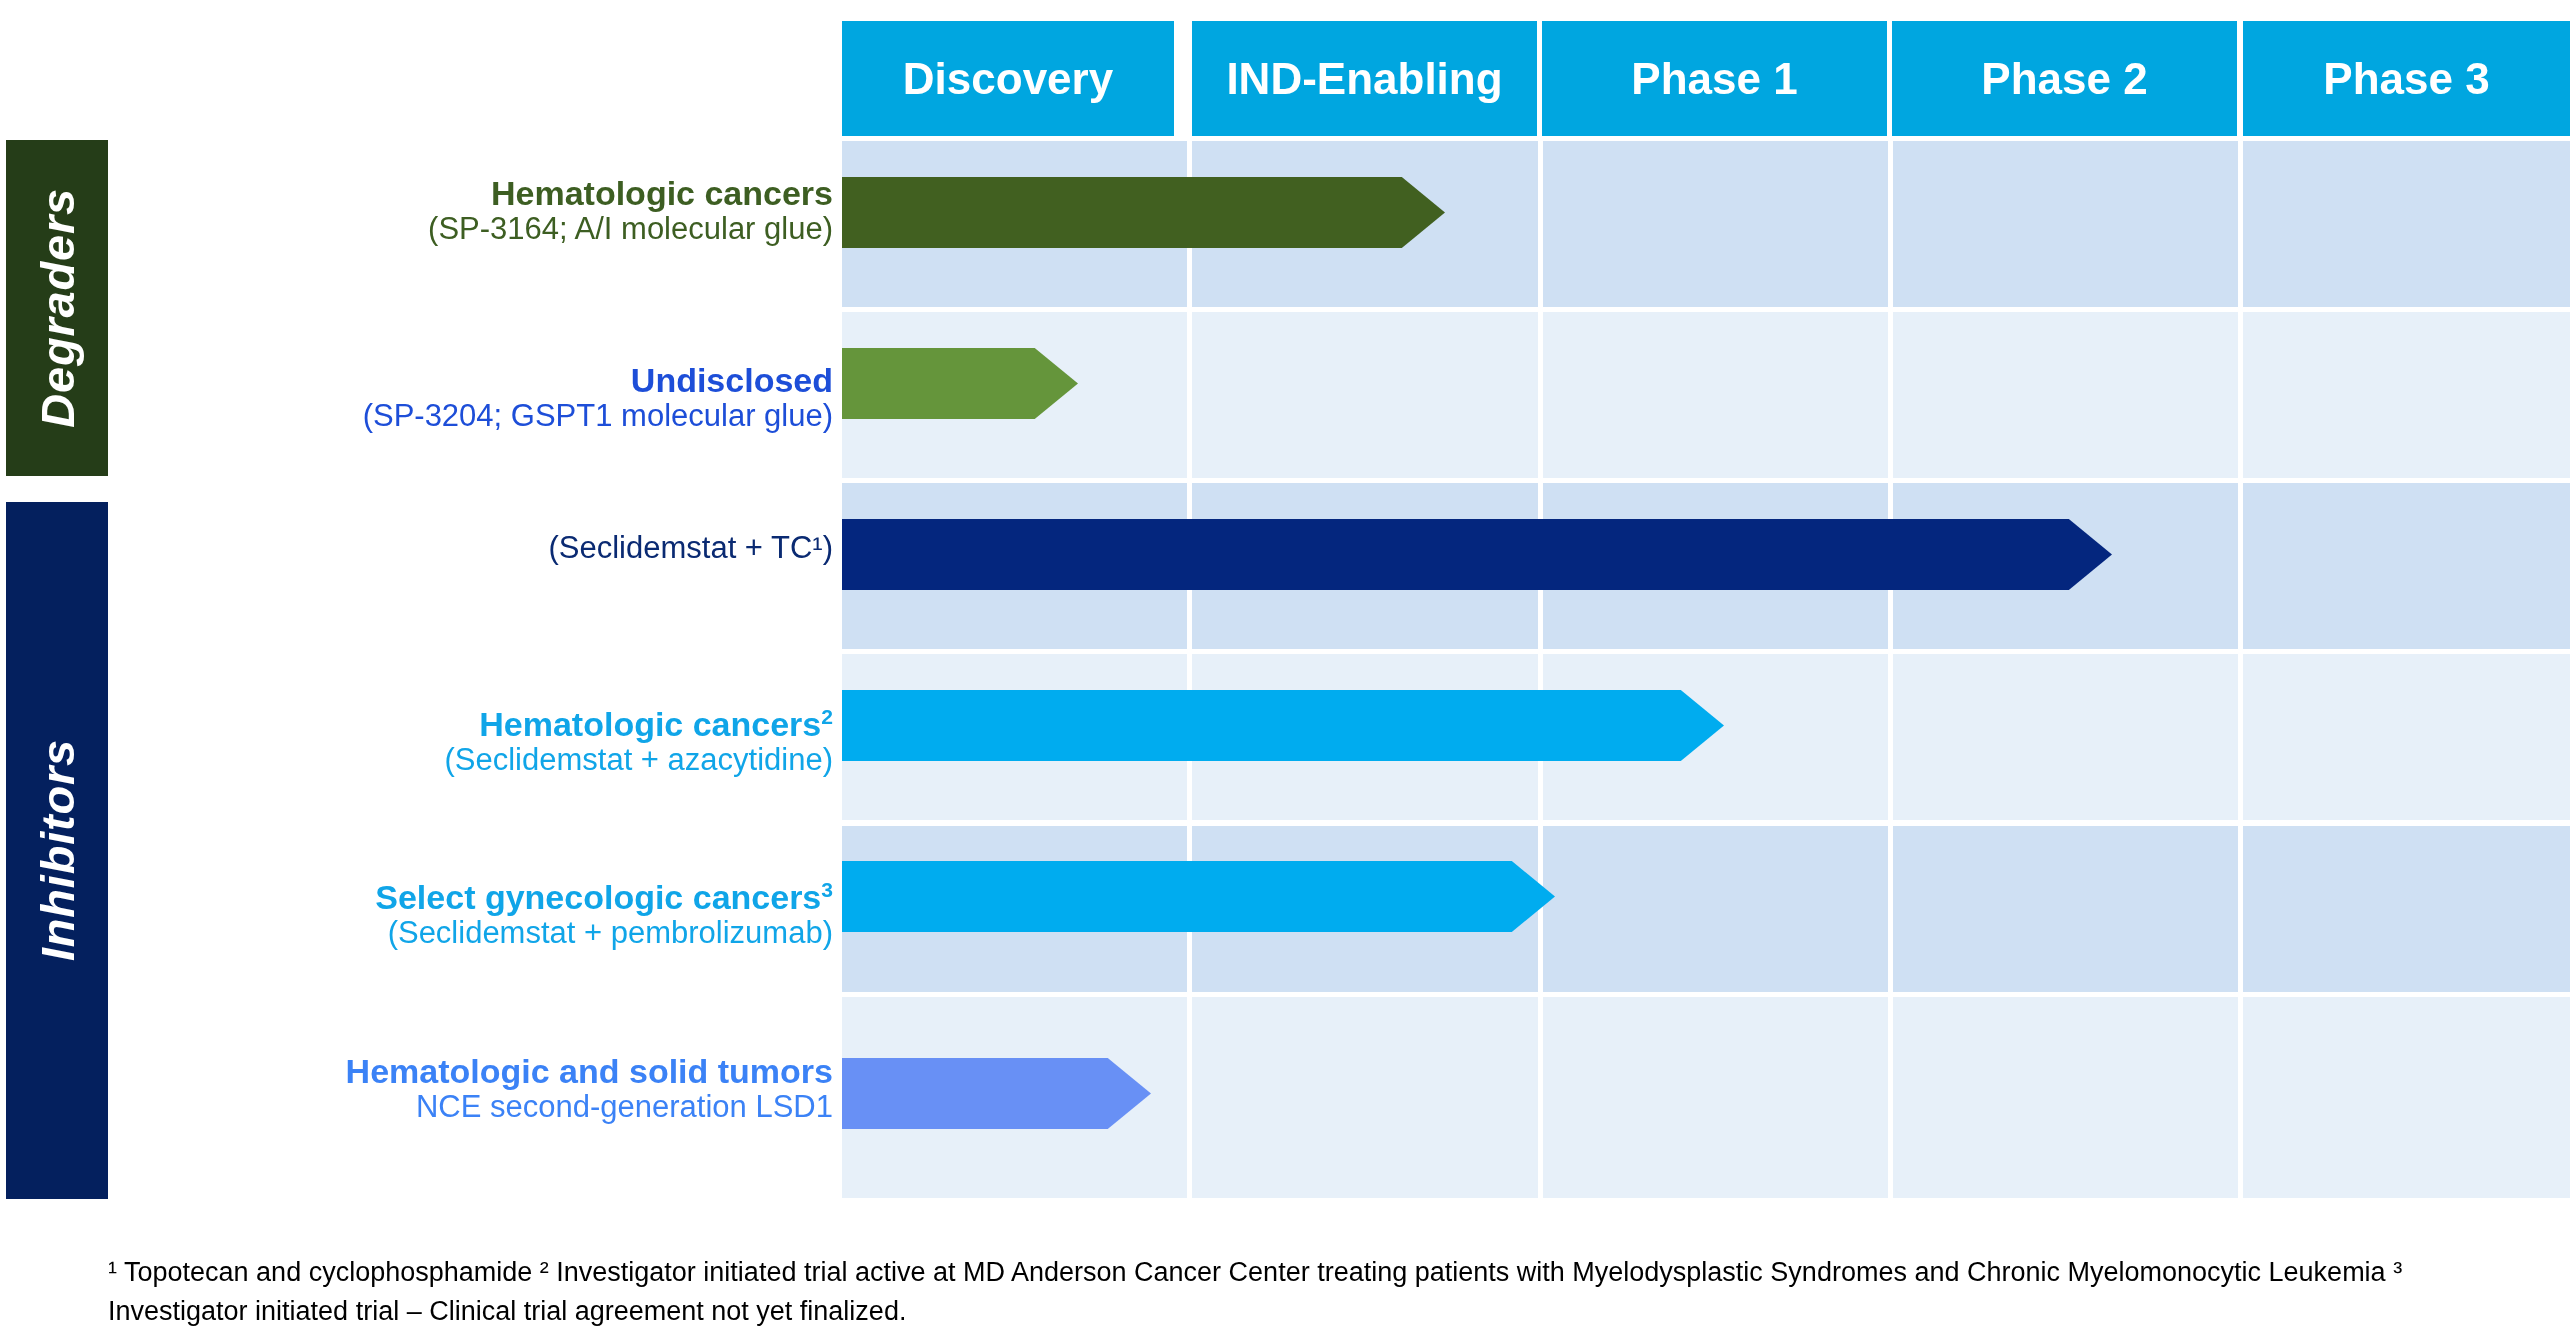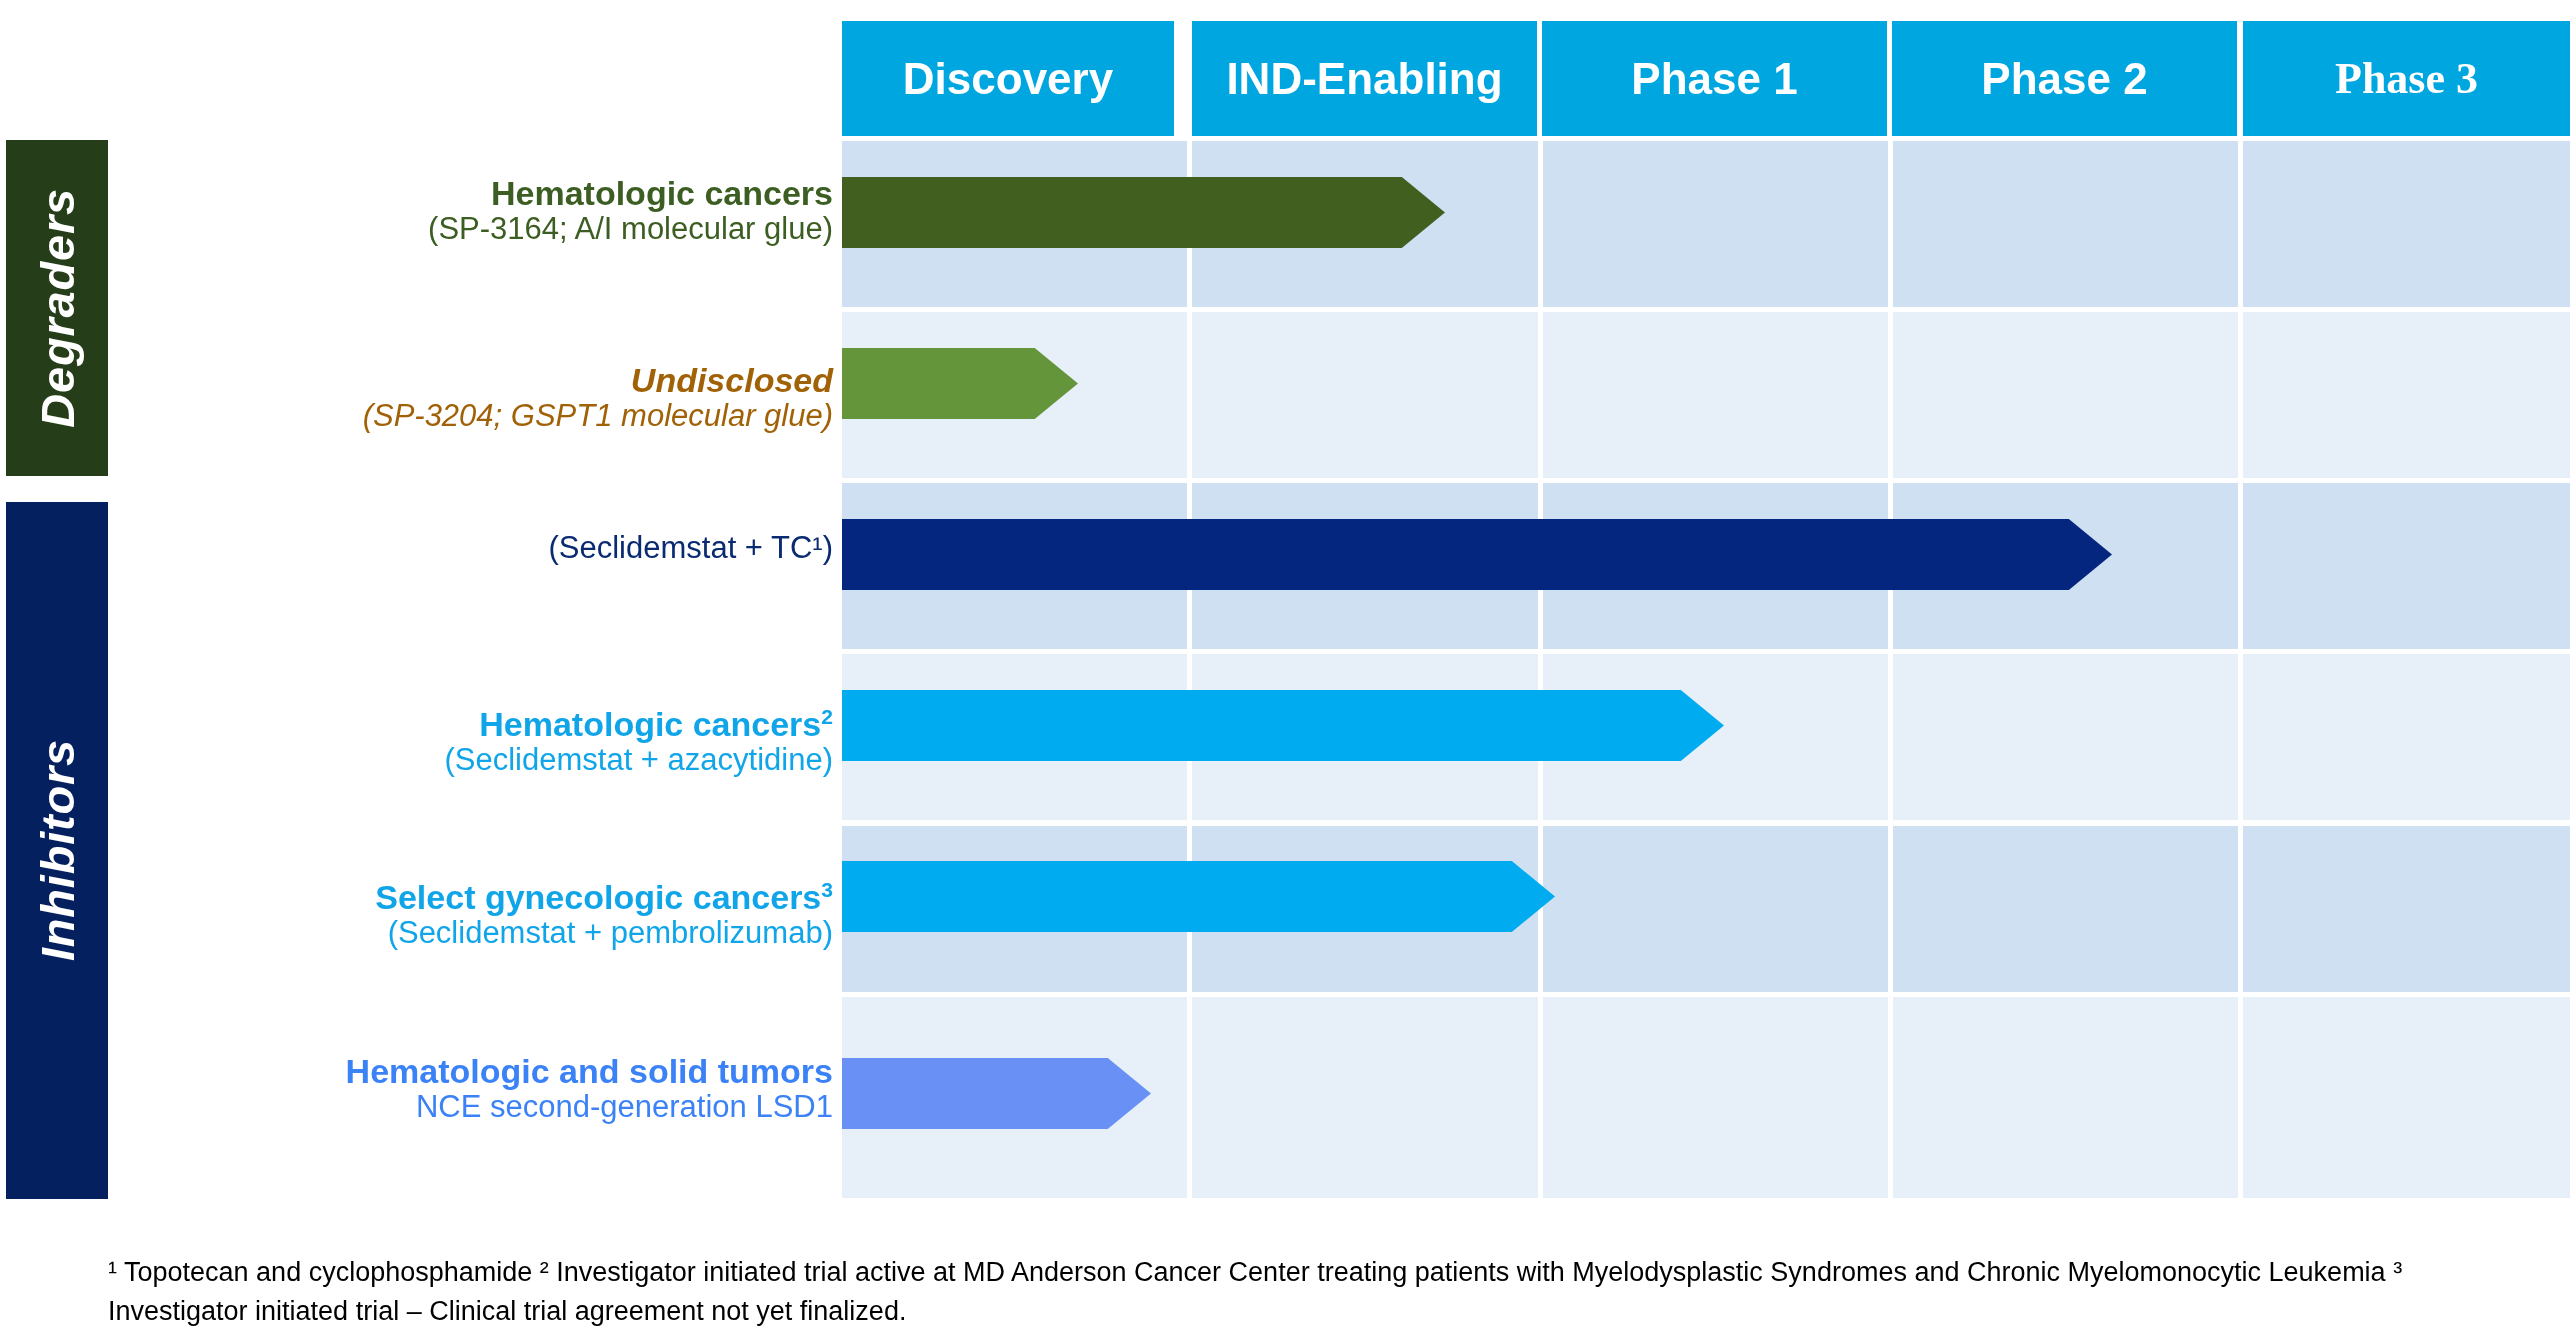--- a/index.html
+++ b/index.html
@@ -80,21 +80,21 @@
   </div>
   <div class="rail" id="rail-inhibitors">
     <span class="rail-label">Inhibitors</span>
   </div>
 
   <div class="header-row">
     <div class="hcell" style="left:0px;width:332px;">Discovery</div>
     <div class="hcell" style="left:350px;width:345px;">IND-Enabling</div>
     <div class="hcell" style="left:700px;width:345px;">Phase 1</div>
     <div class="hcell" style="left:1050px;width:345px;">Phase 2</div>
-    <div class="hcell" style="left:1401px;width:327px;font-family:Liberation Serif, serif;">Phase 3</div>
+    <div class="hcell" style="left:1401px;width:327px;">Phase 3</div>
   </div>
 
   <div class="grid">
     <div class="band dark" style="top:0px;height:166px;"></div>
     <div class="band light" style="top:171px;height:166px;"></div>
     <div class="band dark" style="top:342px;height:166px;"></div>
     <div class="band light" style="top:513px;height:166px;"></div>
     <div class="band dark" style="top:685px;height:166px;"></div>
     <div class="band light" style="top:856px;height:201px;"></div>
 
@@ -102,21 +102,21 @@
     <div class="vline" style="left:696px;"></div>
     <div class="vline" style="left:1046px;"></div>
     <div class="vline" style="left:1396px;"></div>
   </div>
 
   <div class="plabel" style="left:126px;top:174px;color:#3d5e22;">
     <span class="t1">Hematologic cancers</span>
     <span class="t2">(SP-3164; A/I molecular glue)</span>
   </div>
 
-  <div class="plabel" style="left:126px;top:361px;color:#a16207;font-style:italic;">
+  <div class="plabel" style="left:126px;top:361px;color:#1d4ed8;">
     <span class="t1">Undisclosed</span>
     <span class="t2">(SP-3204; GSPT1  molecular glue)</span>
   </div>
 
   <div class="plabel" style="left:126px;top:531px;color:#0a2a72;">
     <span class="t2">(Seclidemstat + TC¹)</span>
   </div>
 
   <div class="plabel" style="left:126px;top:705px;color:#10a5e8;">
     <span class="t1"><span>Hematologic cancers</span><sup>2</sup></span>

